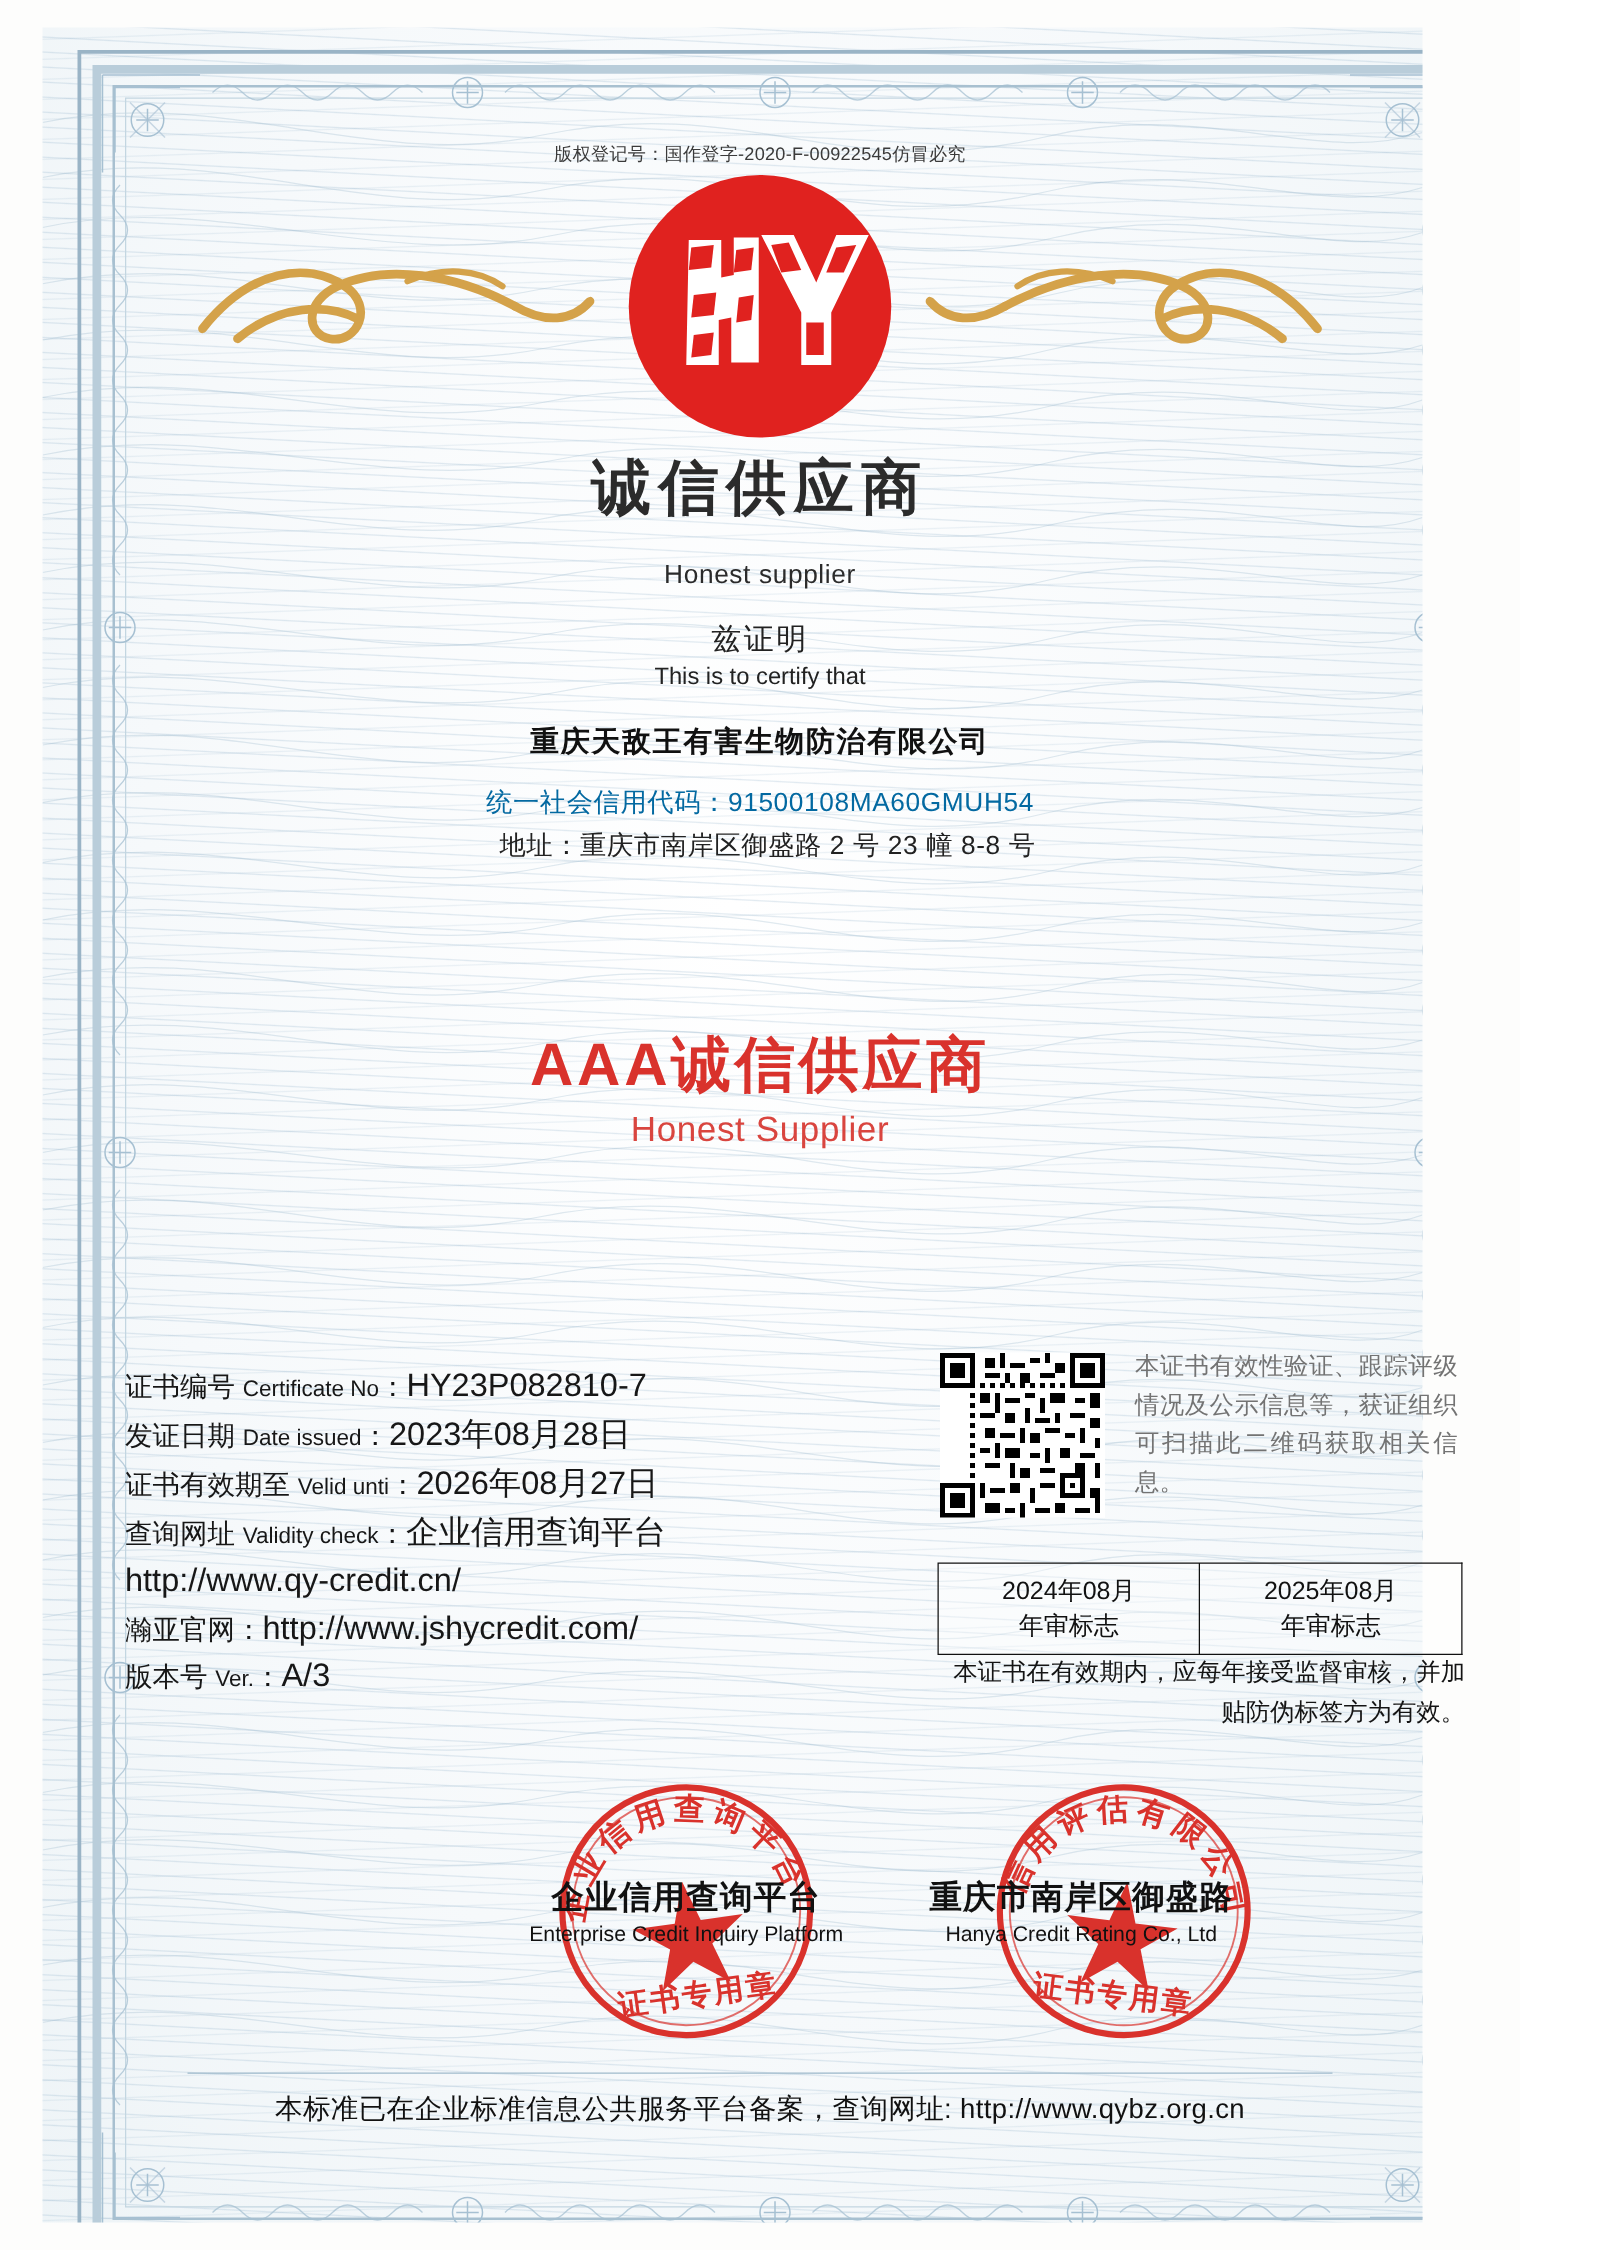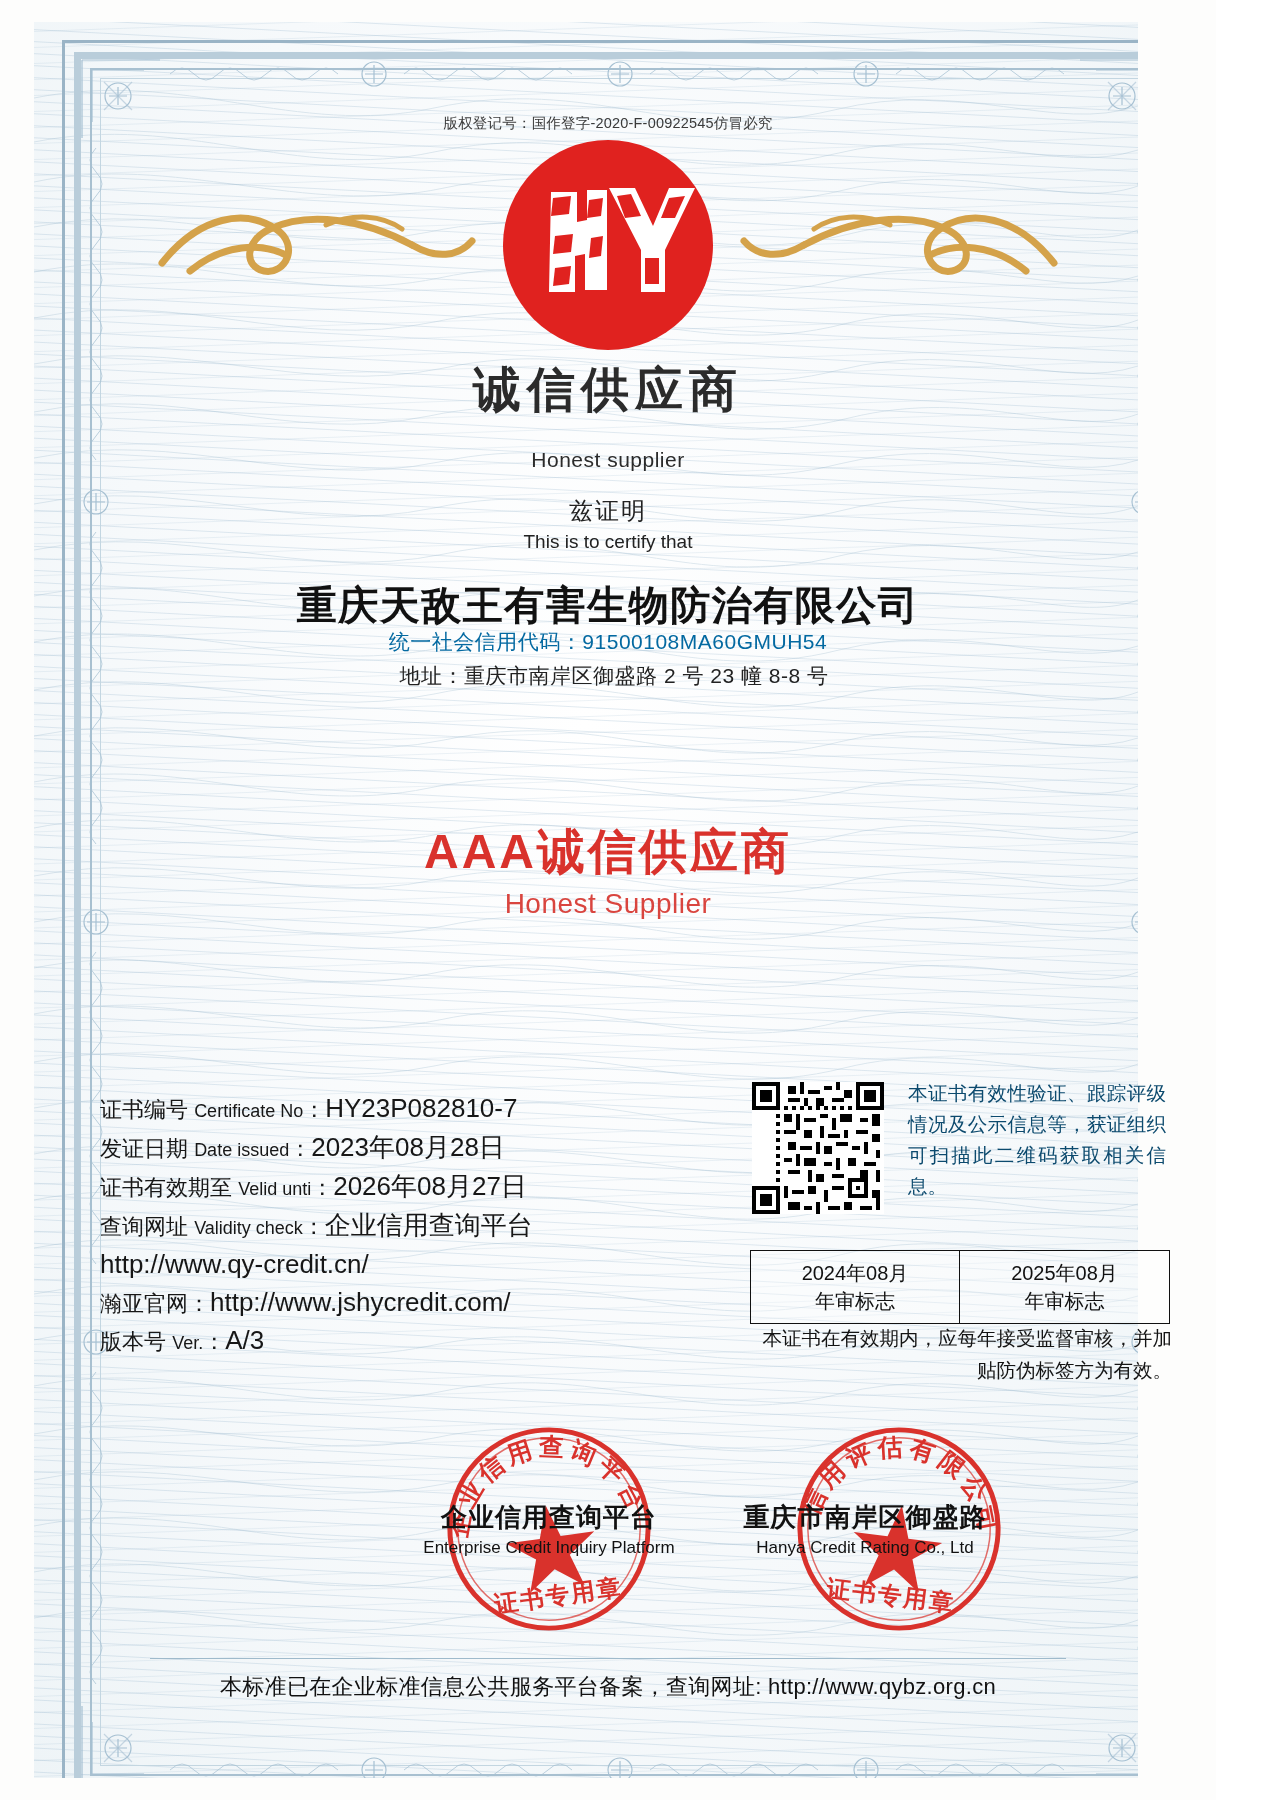--- a/index.html
+++ b/index.html
@@ -162,21 +162,21 @@
     top: 531px;
     text-align: center;
     font-size: 19px;
     color: #222;
   }
   .company-name {
     position: absolute;
     left: 0; right: 0;
     top: 578px;
     text-align: center;
-    font-size: 40px;
+    font-size: 23px;
     font-weight: bold;
     color: #111;
     letter-spacing: 1.5px;
   }
   .company-code {
     position: absolute;
     left: 0; right: 0;
     top: 628px;
     text-align: center;
     font-size: 21px;
@@ -242,21 +242,21 @@
   }
   .qr-box canvas, .qr-box svg { display: block; }
 
   .qr-note {
     position: absolute;
     left: 908px;
     top: 1078px;
     width: 258px;
     font-size: 19.5px;
     line-height: 31px;
-    color: #0c4a6e;
+    color: #737373;
     text-align: justify;
   }
 
   .annual-row {
     position: absolute;
     left: 750px;
     top: 1232px;
     width: 420px;
     display: flex;
     gap: 0;

